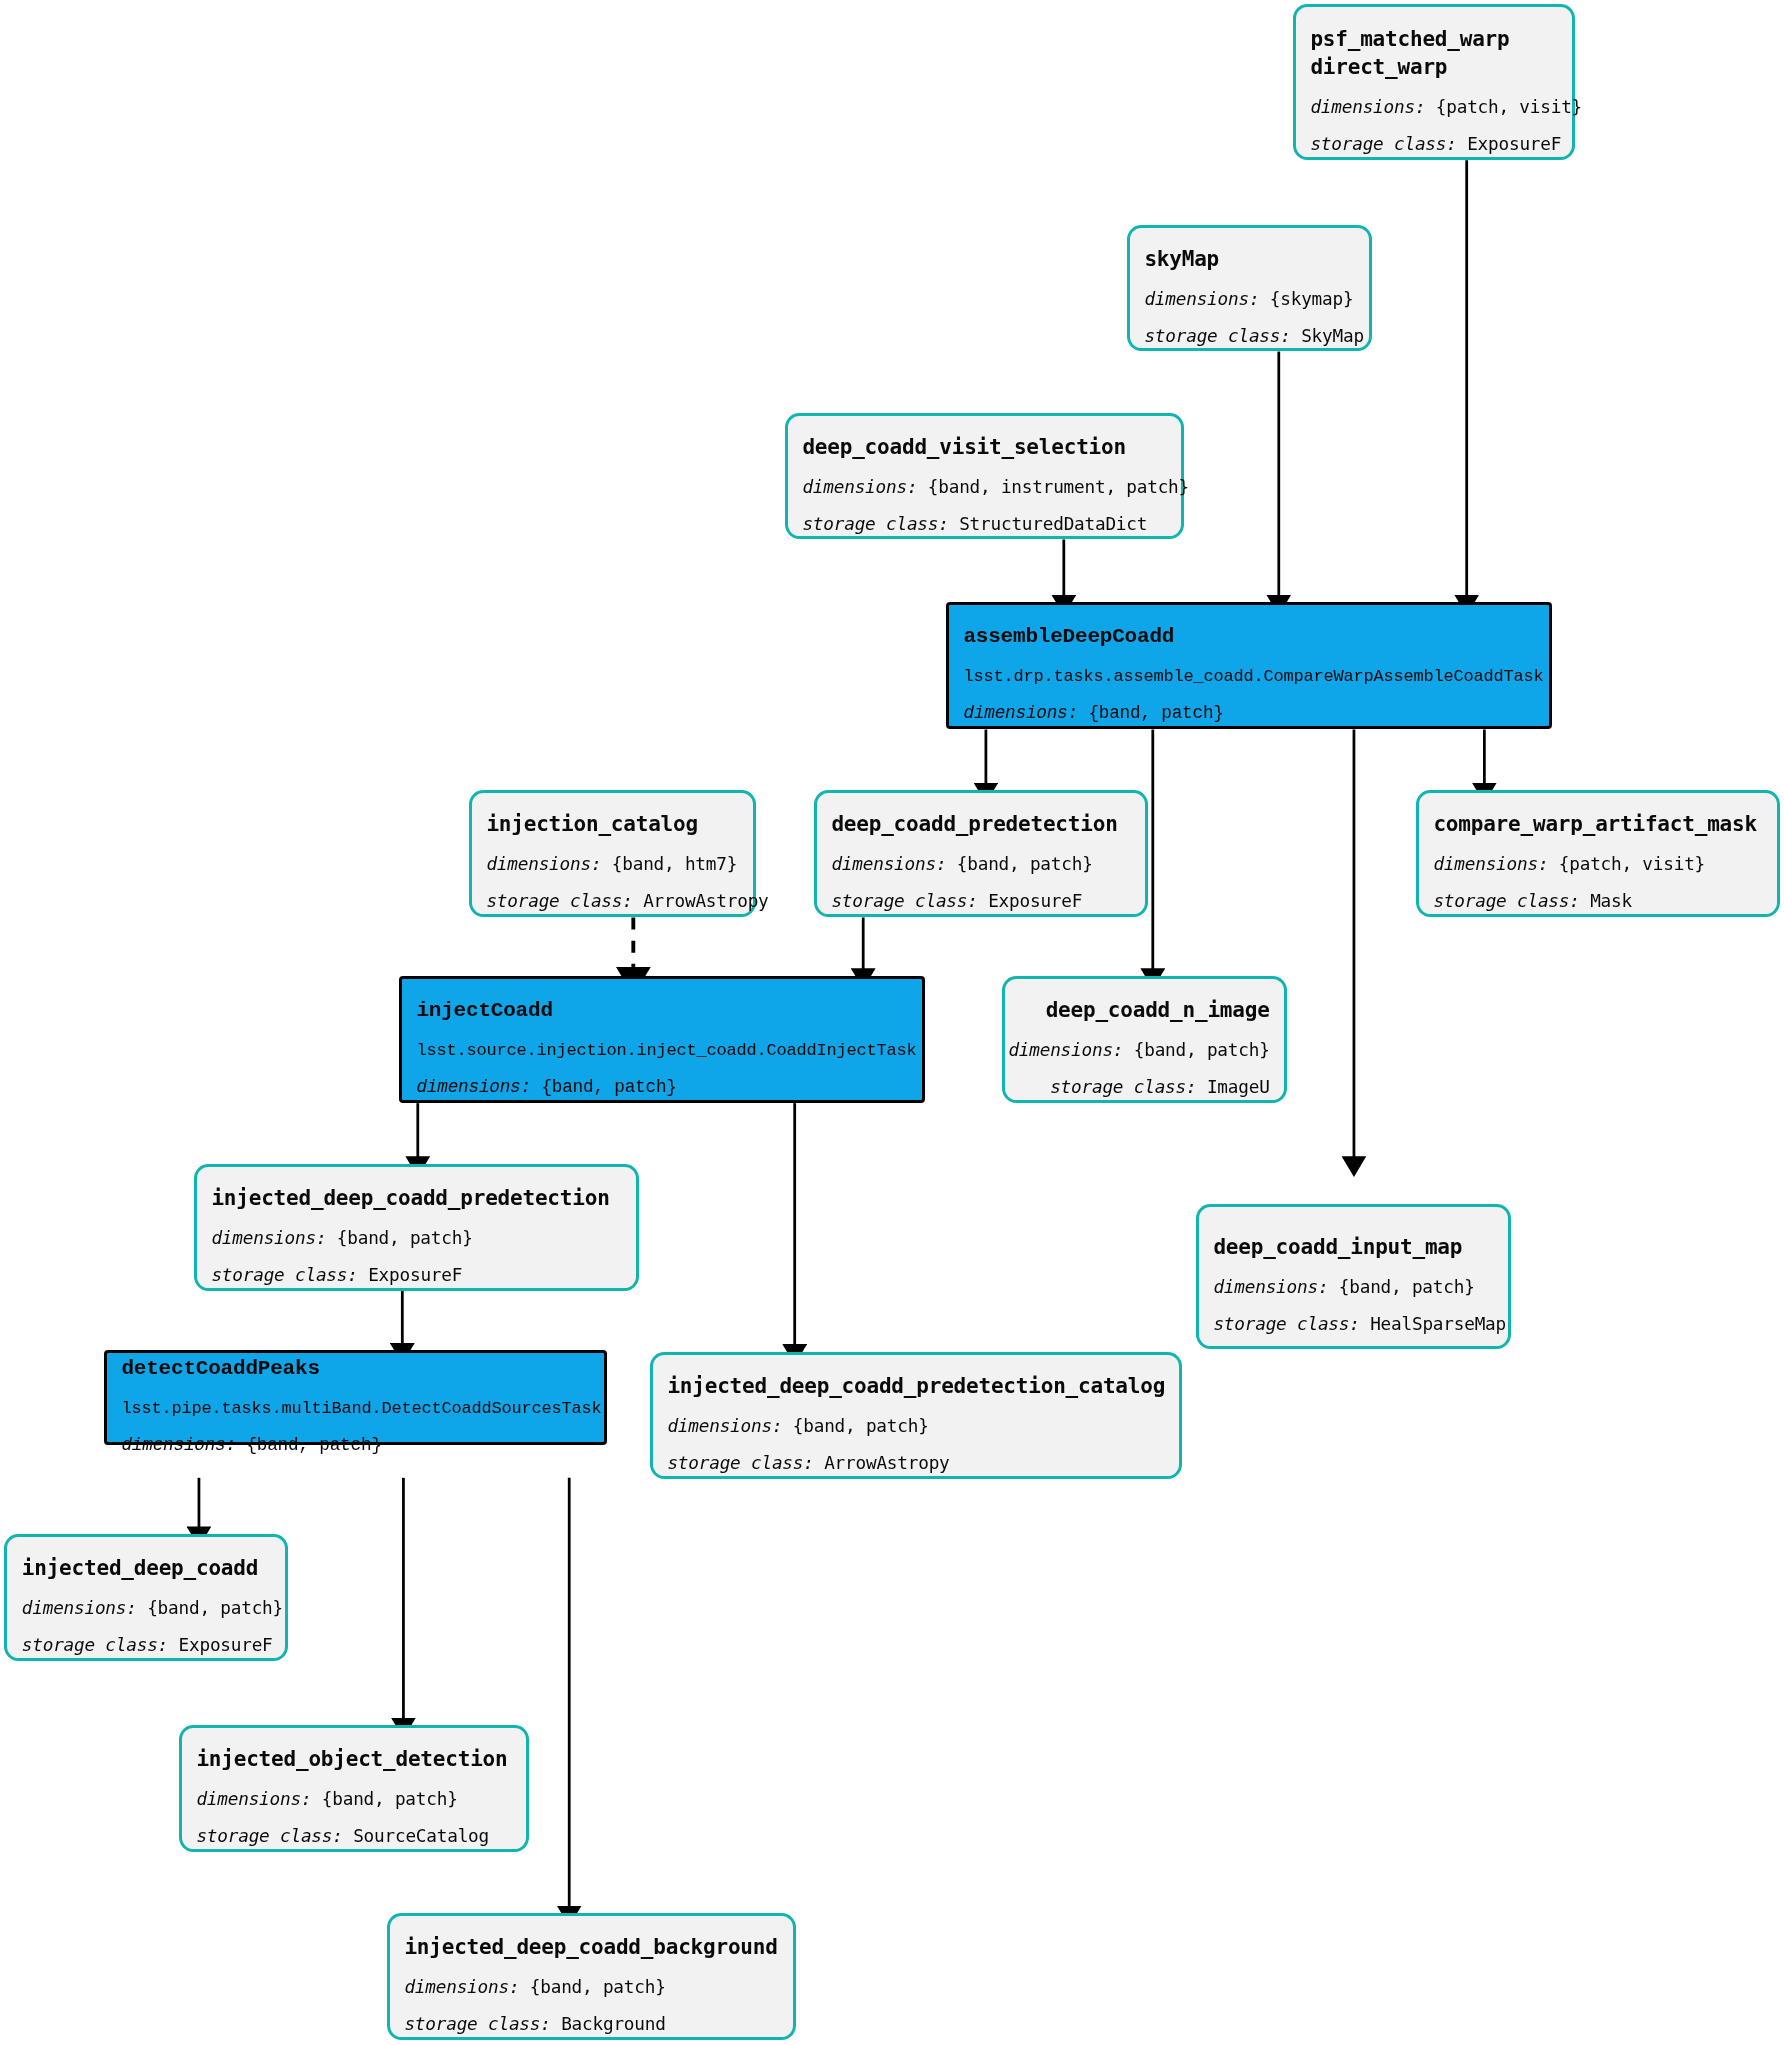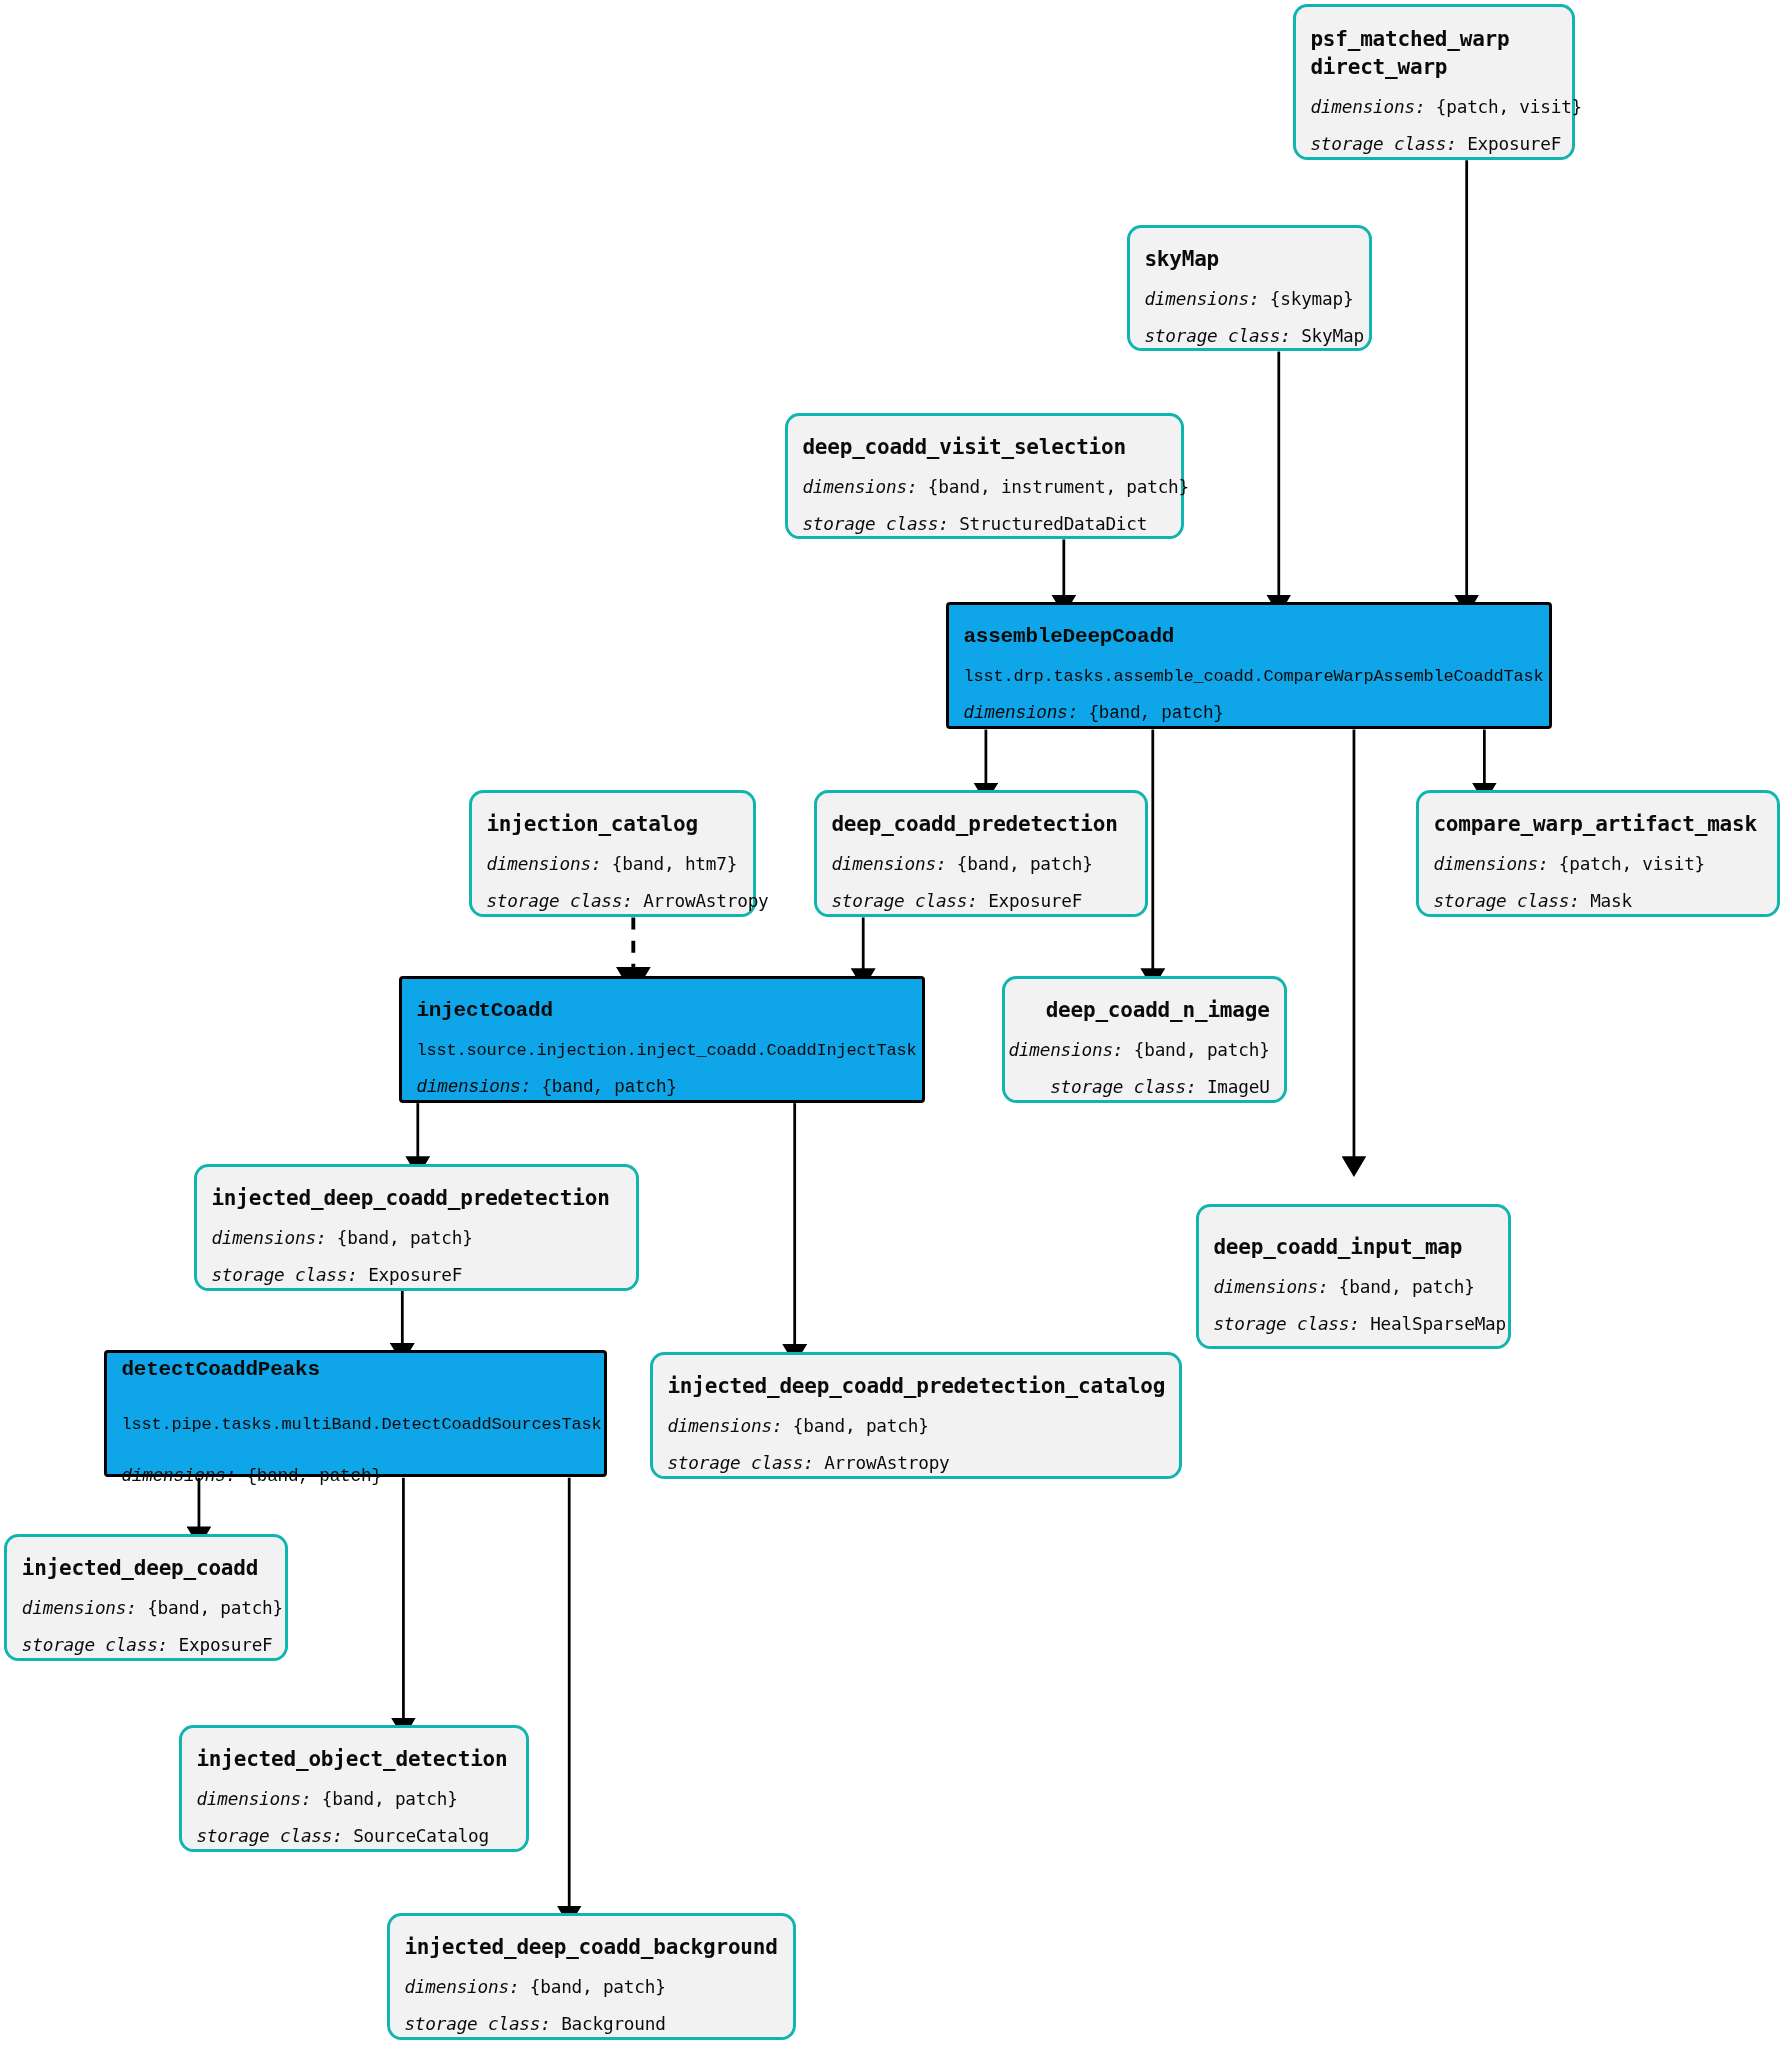--- a/index.html
+++ b/index.html
@@ -145,21 +145,21 @@
     <div class="node dataset" style="left: 194px; top: 1164px; width: 445px; height: 127px;">
       <div class="node-title">injected_deep_coadd_predetection</div>
       <div class="node-line"><span class="k">dimensions:</span> <span>{band, patch}</span></div>
       <div class="node-line"><span class="k">storage class:</span> <span>ExposureF</span></div>
     </div>
     <div class="node dataset" style="left: 1196px; top: 1204px; width: 315px; height: 145px;">
       <div class="node-title">deep_coadd_input_map</div>
       <div class="node-line"><span class="k">dimensions:</span> <span>{band, patch}</span></div>
       <div class="node-line"><span class="k">storage class:</span> <span>HealSparseMap</span></div>
     </div>
-    <div class="node task" style="left: 104px; top: 1350px; width: 503px; height: 127px; gap: 15px;">
+    <div class="node task" style="left: 104px; top: 1350px; width: 503px; height: 95px;">
       <div class="node-title">detectCoaddPeaks</div>
       <div class="node-line classpath">lsst.pipe.tasks.multiBand.DetectCoaddSourcesTask</div>
       <div class="node-line"><span class="k">dimensions:</span> <span>{band, patch}</span></div>
     </div>
     <div class="node dataset" style="left: 650px; top: 1352px; width: 532px; height: 127px;">
       <div class="node-title">injected_deep_coadd_predetection_catalog</div>
       <div class="node-line"><span class="k">dimensions:</span> <span>{band, patch}</span></div>
       <div class="node-line"><span class="k">storage class:</span> <span>ArrowAstropy</span></div>
     </div>
     <div class="node dataset" style="left: 4.4px; top: 1534px; width: 284px; height: 127px;">

